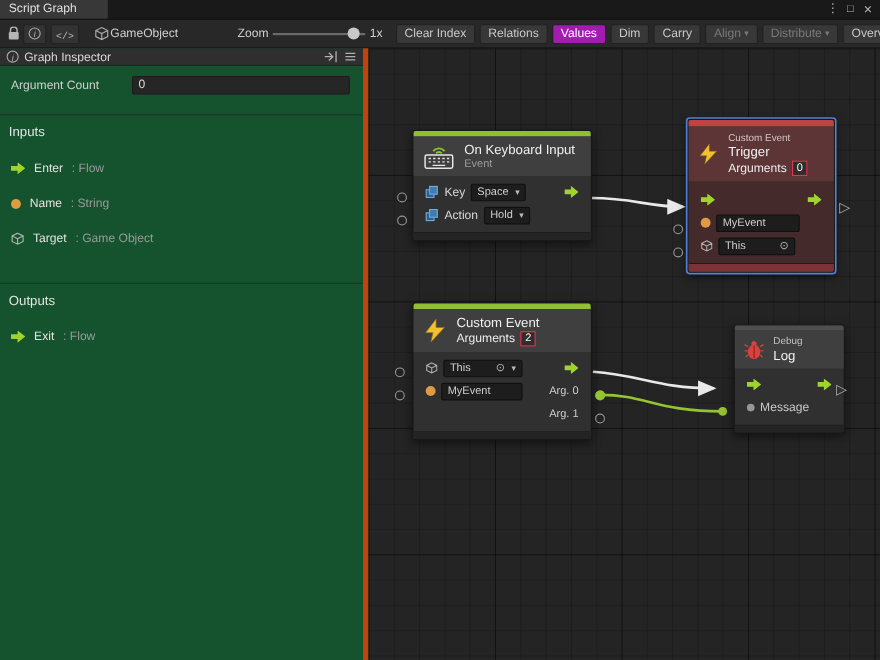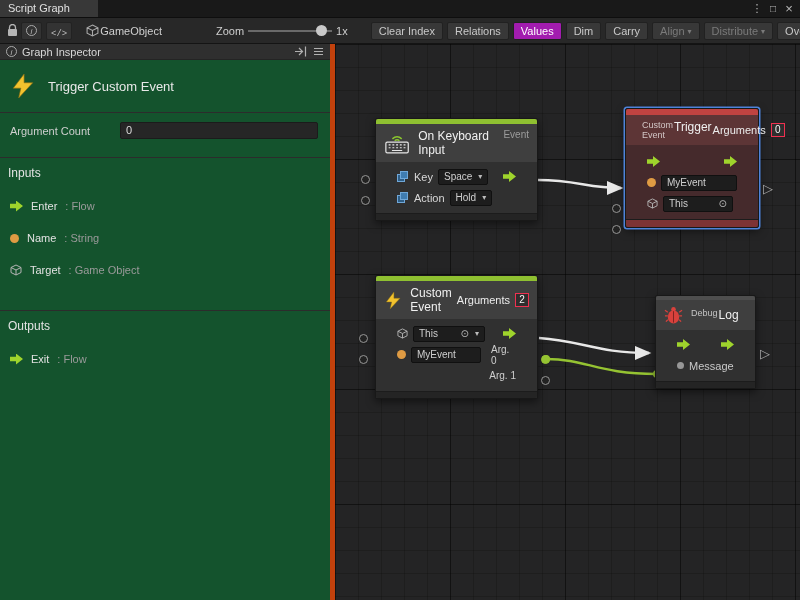--- a/index.html
+++ b/index.html
@@ -79,29 +79,29 @@
   background-size:115px 115px,115px 115px,23px 23px,23px 23px}
 .wires{position:absolute;left:0;top:0;pointer-events:none}
 .node{position:absolute;background:#303030;border:1px solid #181818;border-radius:2px;
   box-shadow:0 3px 9px rgba(0,0,0,.5)}
 .node.selected{box-shadow:0 0 0 1.5px #4e83d9,0 3px 9px rgba(0,0,0,.5)}
 .strip{height:5px;border-radius:2px 2px 0 0}
 .strip.green{background:#8fc031}
 .strip.red{background:#c04341;height:6px}
 .strip.gray{background:#4e4e4e;height:4px}
 .nhead{display:flex;align-items:center;gap:8px;padding:5px 8px;background:#3f3f3f}
-.ncol{display:flex;flex-direction:row;gap:1px}
+.ncol{display:flex;flex-direction:column;gap:1px}
 .kicker{font-size:9px;color:#d2c6c6}
 .ntitle{font-size:12px;color:#f0f0f0}
 .nsub{font-size:10px;color:#9c9c9c}
 .argsline{display:flex;align-items:center;gap:5px;font-size:11px;color:#ececec}
 .argbadge{width:14px;height:14px;background:#2e2e2e;border:1px solid #f03050;color:#f5f5f5;
   font-size:10px;line-height:12px;text-align:center}
 .nbody{padding:4px 0 5px}
-.nrow{display:flex;align-items:center;gap:5px;height:21px;padding:0 21px;font-size:11px;color:#d8d8d8}
+.nrow{display:flex;align-items:center;gap:5px;height:21px;padding:0 11px;font-size:11px;color:#d8d8d8}
 .nfoot{height:7px;background:#242424;border-top:1px solid #1c1c1c;border-radius:0 0 2px 2px}
 .node.error .nhead{background:#5d3536}
 .node.error .nbody{background:#452a2c}
 .node.error .nfoot{background:#7d3335;height:8px}
 .spacer{flex:1}
 .field{background:#1d1d1d;border:1px solid #101010;border-radius:2px;color:#cfcfcf;font-size:10px;
   height:16px;line-height:14px;padding:0 5px;display:inline-flex;align-items:flex-end;gap:4px}
 .dd::after{content:"▾";font-size:8px;color:#bbb;margin-left:2px}
 .tgt{color:#b8b8b8;font-size:10px}
 .gport{position:absolute;width:9px;height:9px;border:1.5px solid #969696;border-radius:50%;background:#222}
@@ -144,21 +144,21 @@
       <svg class="sico" width="13" height="13" viewBox="0 0 12 12">
           <path d="M6 1 L11 3.5 L11 8.5 L6 11 L1 8.5 L1 3.5 Z M1 3.5 L6 6 L11 3.5 M6 6 L6 11" fill="none" stroke="#aaa" stroke-width="1"></path>
         </svg>
     </span>
     <span class="tlabel" style="margin-right:54px">GameObject</span>
     <span class="tlabel">Zoom</span>
     <span class="slider">
       <span class="track"></span>
       <span class="knob"></span>
     </span>
-    <span class="tlabel" style="margin-right:23px">1x</span>
+    <span class="tlabel" style="margin-right:12px">1x</span>
     <button class="tbtn">Clear Index</button>
     <button class="tbtn">Relations</button>
     <button class="tbtn active">Values</button>
     <button class="tbtn">Dim</button>
     <button class="tbtn">Carry</button>
     <button class="tbtn disabled caret">Align</button>
     <button class="tbtn disabled caret">Distribute</button>
     <button class="tbtn">Overview</button>
   </div>
 
@@ -173,26 +173,20 @@
             </svg>
         </span>
         <span>
           <svg class="sico" width="11" height="11" viewBox="0 0 11 11">
               <path d="M1 2.5 H10 M1 5.5 H10 M1 8.5 H10" stroke="#b0b0b0" stroke-width="1.2"></path>
             </svg>
         </span>
       </span>
     </div>
 
-    <div class="insp-title">
-      <svg class="sico" width="26" height="26" viewBox="0 0 24 24">
-          <path d="M13 1 L3 14 H10 L8 23 L21 9 H13 Z" fill="#f2c22e" stroke="#8a6d12" stroke-width="0.6"></path>
-        </svg>
-      <span>Trigger Custom Event</span>
-    </div>
 
     <div class="argrow">
       <span>Argument Count</span>
       <span class="valuebox">0</span>
     </div>
 
 
     <div class="sect">
       <div class="secth">Inputs</div>
       <div class="prow">
@@ -357,21 +351,21 @@
           <span class="rlabel">Arg. 0</span>
         </div>
         <div class="nrow">
           <span class="spacer"></span>
           <span class="rlabel">Arg. 1</span>
         </div>
       </div>
       <div class="nfoot"></div>
     </div>
 
-    <div class="node" style="left:320px;top:251px;width:101px">
+    <div class="node" style="left:332px;top:251px;width:101px">
       <div class="strip gray"></div>
       <div class="nhead">
         <svg class="sico" width="19" height="20" viewBox="0 0 20 20">
           <path d="M4 7 L1 5 M4 11 H1 M4 15 L2 17 M16 7 L19 5 M16 11 H19 M16 15 L18 17" stroke="#d8413c" stroke-width="1.3"></path>
           <circle cx="10" cy="4" r="2.4" fill="#d8413c"></circle>
           <ellipse cx="10" cy="12" rx="6" ry="7" fill="#d8413c"></ellipse>
           <line x1="10" y1="6" x2="10" y2="18" stroke="#7a2220" stroke-width="1"></line>
         </svg>
         <div class="ncol">
           <span class="kicker" style="color:#c4c4c4">Debug</span>

